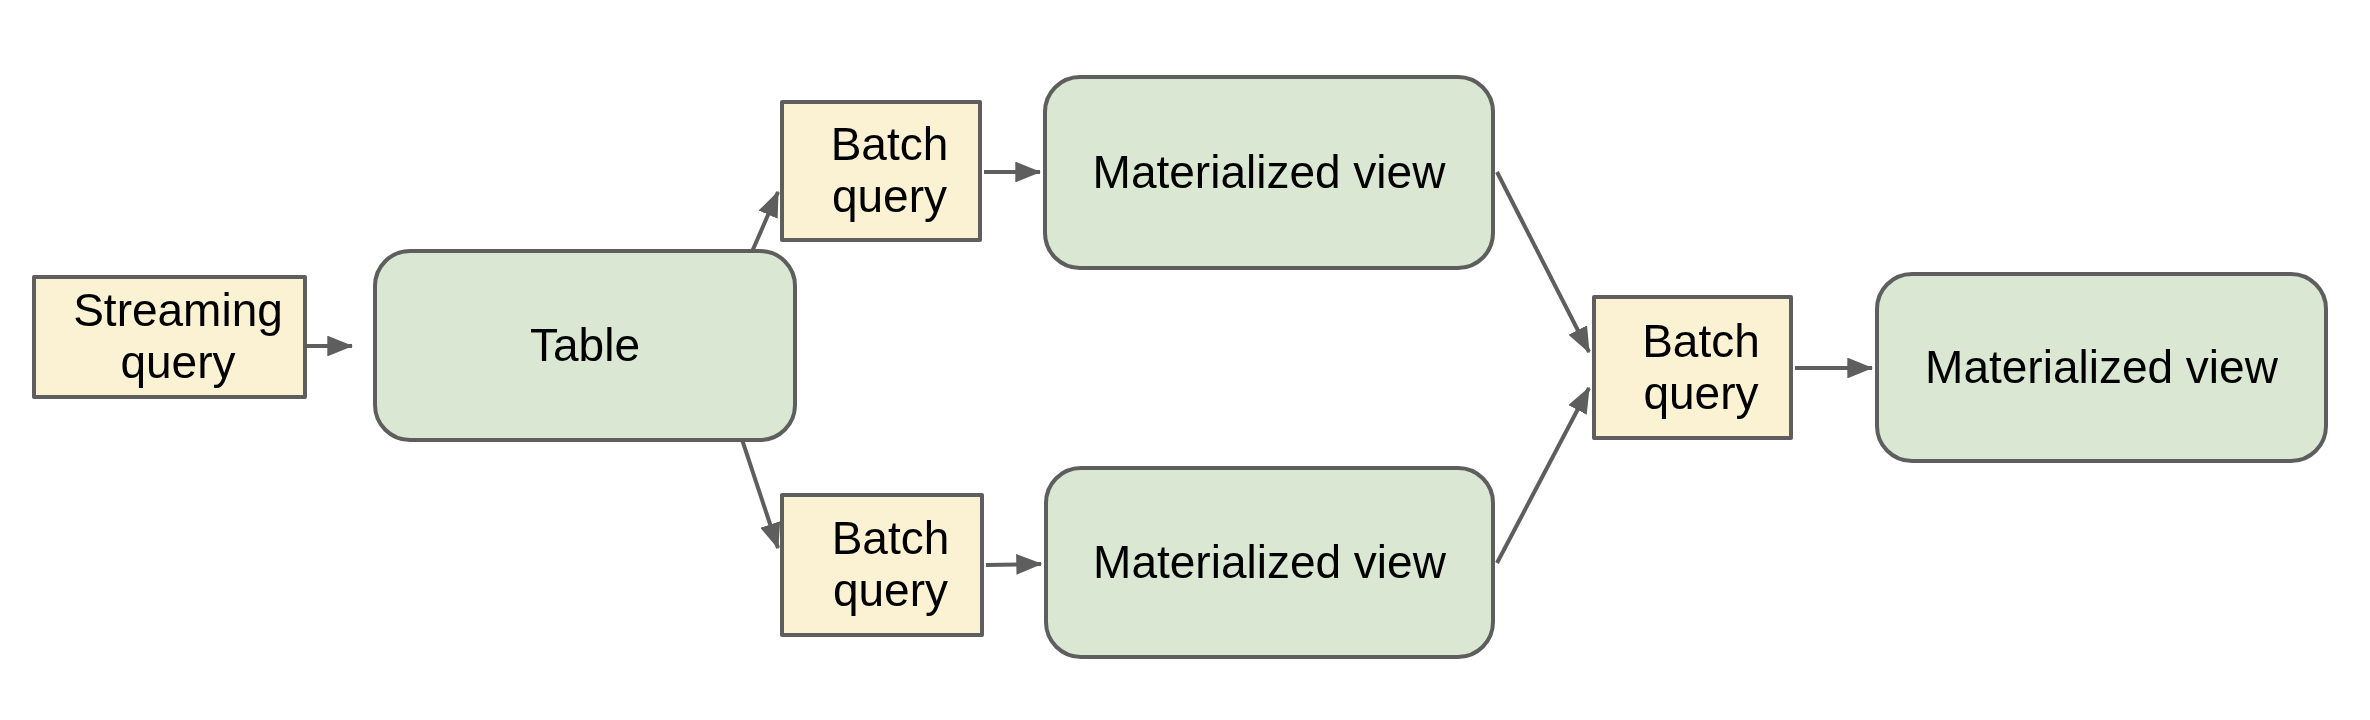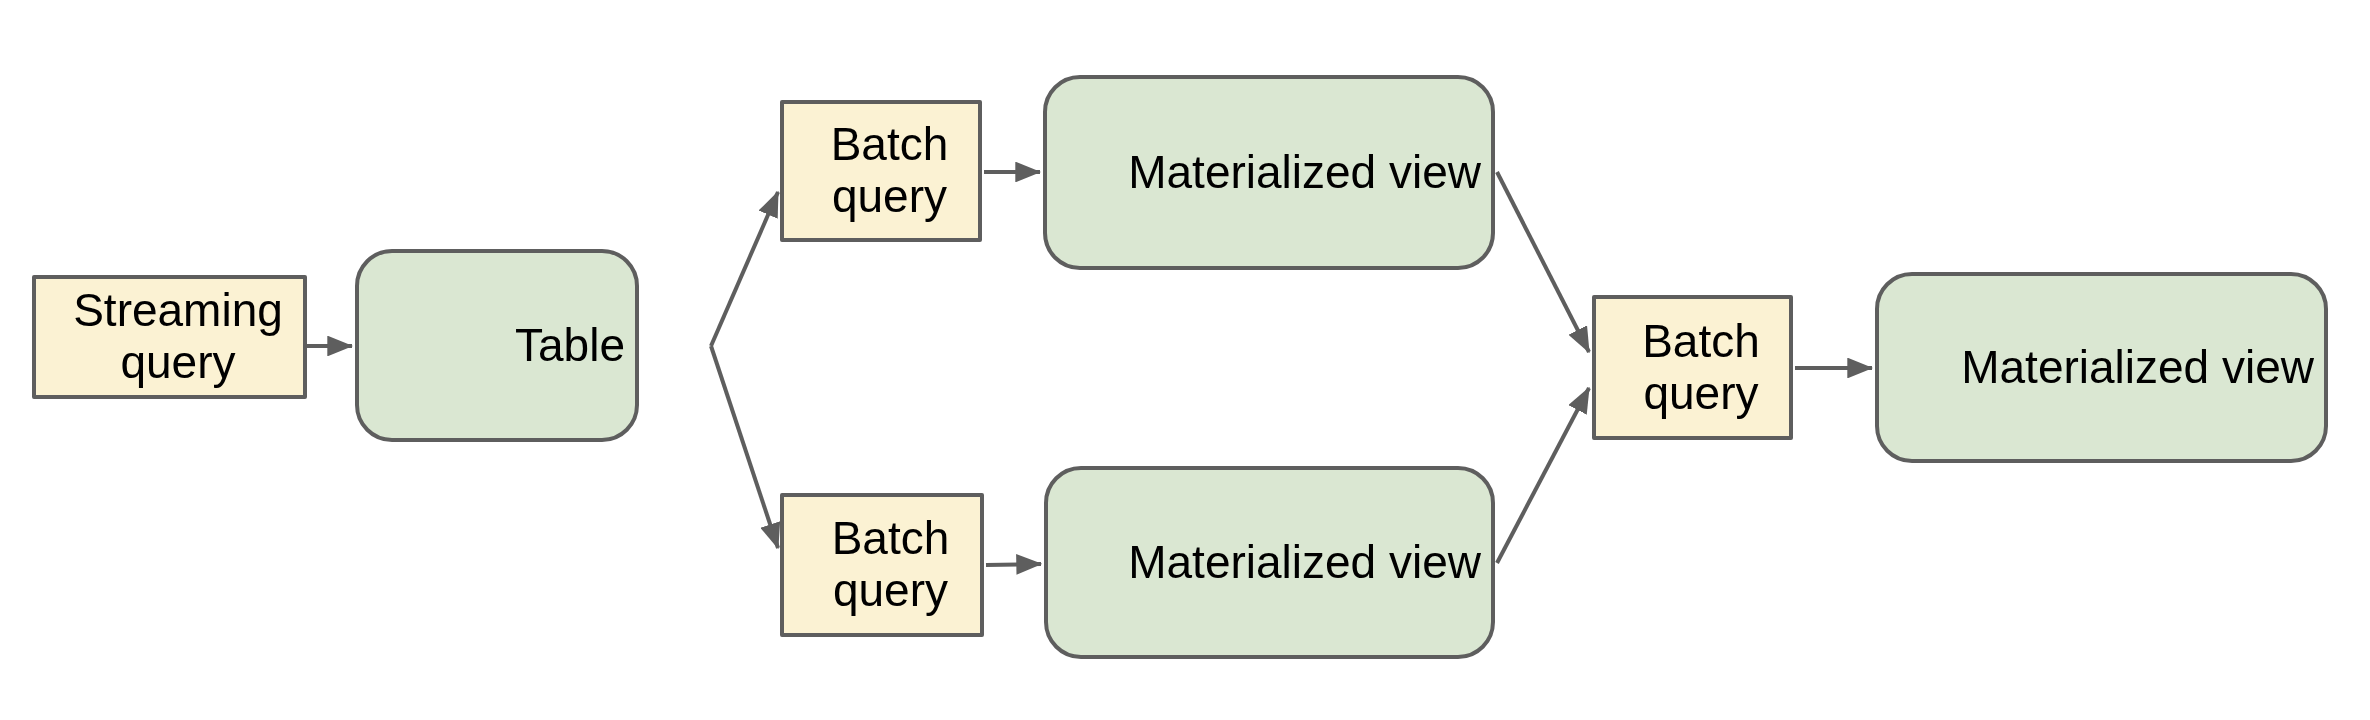--- a/index.html
+++ b/index.html
@@ -30,21 +30,20 @@
   .node.query {
     background: #FBF2D3;
     border: 4px solid #5E5E5E;
     border-radius: 2px;
     padding-left: 27px;
   }
   .node.view {
     background: #DAE7D2;
     border: 4px solid #5E5E5E;
     border-radius: 37px;
-    justify-content: flex-end;
   }
   #edge-layer {
     position: absolute;
     left: 0;
     top: 0;
     width: 2370px;
     height: 720px;
   }
   .edge {
     stroke: #5E5E5E;
@@ -70,21 +69,21 @@
     <line class="edge" x1="986" y1="565" x2="1041" y2="564" marker-end="url(#arrow)"></line>
     <line class="edge" x1="1497" y1="172" x2="1589" y2="352" marker-end="url(#arrow)"></line>
     <line class="edge" x1="1497" y1="563" x2="1589" y2="388" marker-end="url(#arrow)"></line>
     <line class="edge" x1="1795" y1="368" x2="1872" y2="368" marker-end="url(#arrow)"></line>
   </svg>
 
   <div class="node query" style="left:32px; top:275px; width:275px; height:124px;align-items:center;">
     <span>Streaming query</span>
   </div>
 
-  <div class="node view" style="left:355px; top:249px; width:284px; height:193px;">
+  <div class="node view" style="left:373px; top:249px; width:424px; height:193px;">
     <span>Table</span>
   </div>
 
   <div class="node query" style="left:780px; top:100px; width:202px; height:142px;">
     <span>Batch query</span>
   </div>
 
   <div class="node view" style="left:1043px; top:75px; width:452px; height:195px;">
     <span>Materialized view</span>
   </div>

